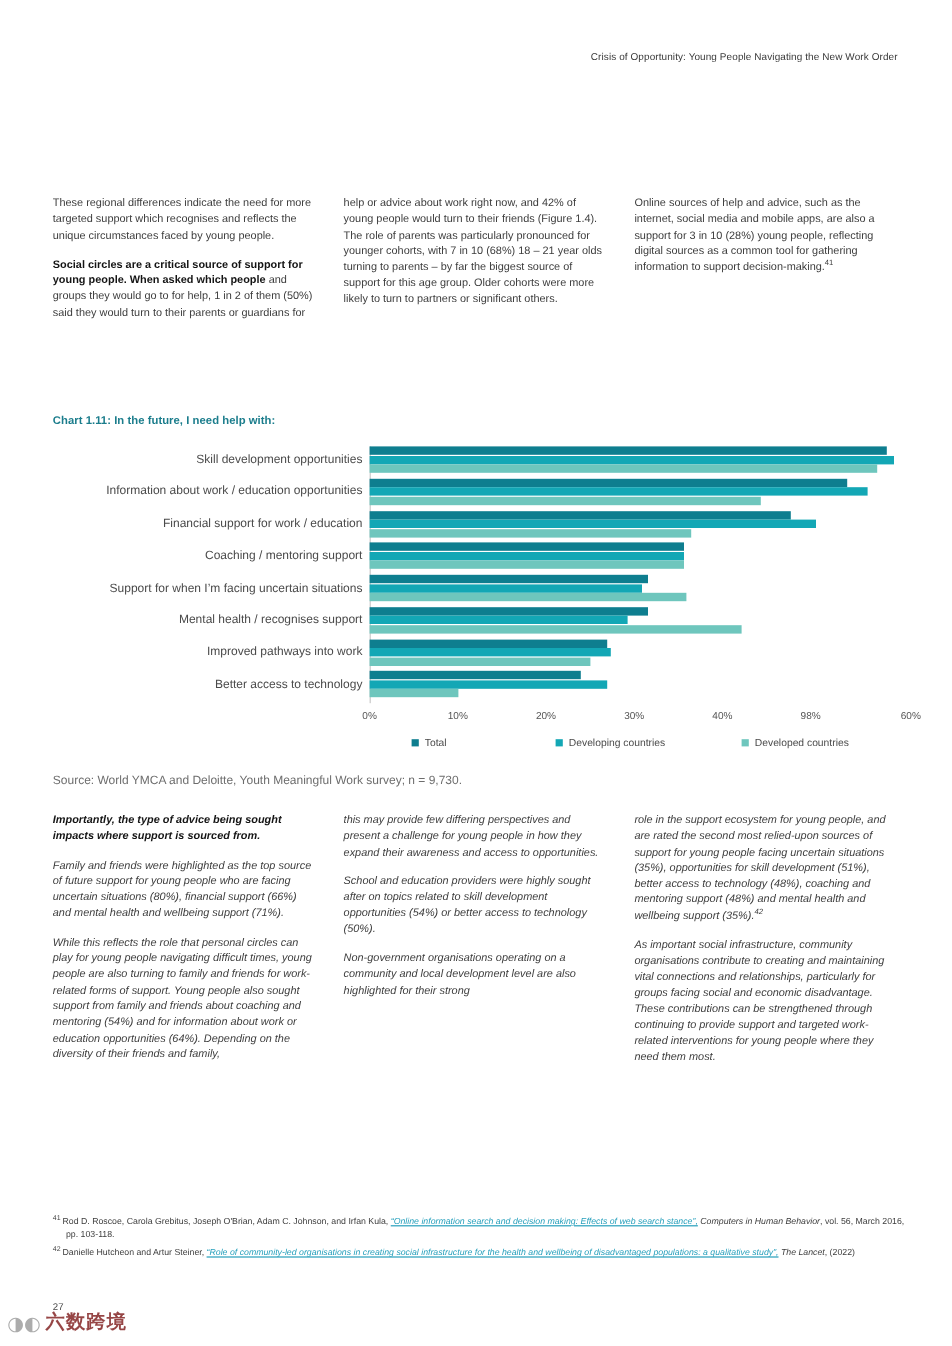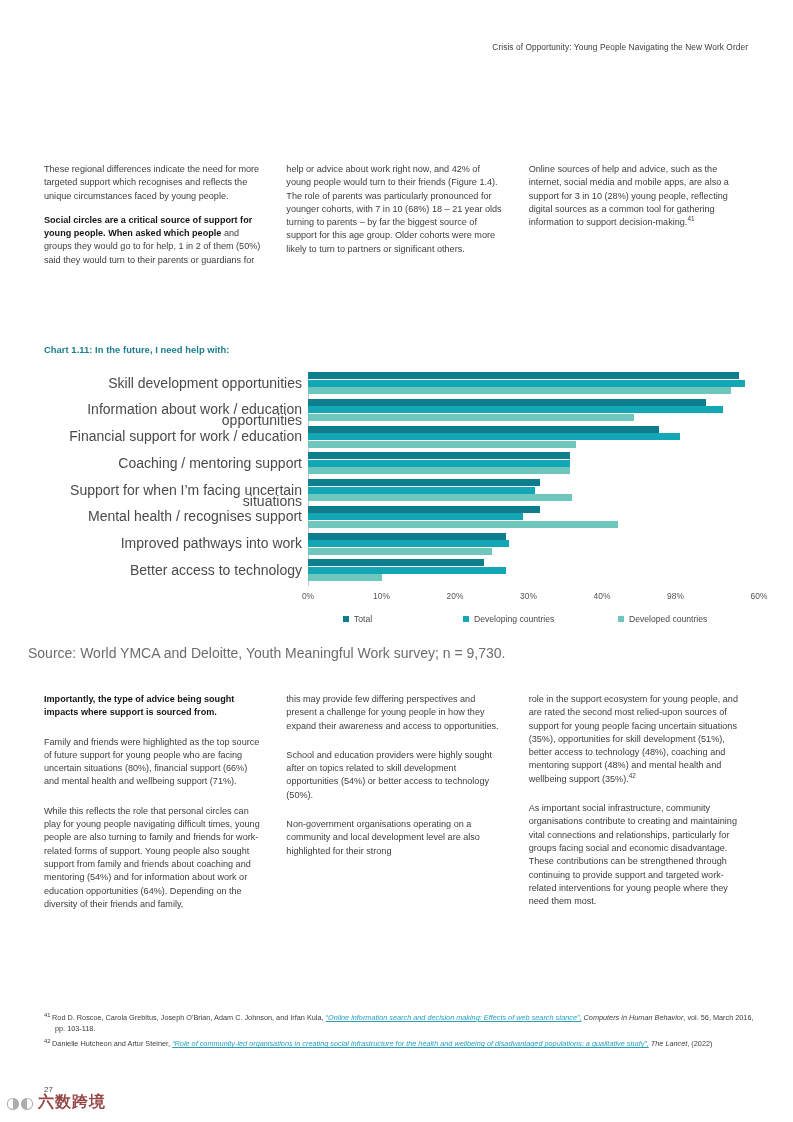--- a/index.html
+++ b/index.html
@@ -40,21 +40,21 @@
     position:absolute;left:44px;top:372px;width:705px;height:262px;
   }
   .chart-grid{
     position:absolute;left:264px;top:0;width:441px;height:214px;
   }
   .cat-labels{
     position:absolute;left:0;top:0;width:258px;height:214px;
   }
   .cat-label{
     position:absolute;right:0;width:258px;text-align:right;
-    font-size:14px;color:#4a4a4a;line-height:11px;
+    font-size:10px;color:#4a4a4a;line-height:11px;
   }
   .axis-line{
     position:absolute;left:264px;top:0;width:1px;height:214px;
     background:#c9c9c9;
   }
   .bar-row{position:absolute;left:0;width:441px;}
   .bar{position:absolute;height:7px;}
   .bar.total{background:#0e7e8f;top:0;}
   .bar.developing{background:#13a7b5;top:7.5px;}
   .bar.developed{background:#6ec6bd;top:15px;}
@@ -68,31 +68,31 @@
   }
 
   .legend{
     position:absolute;left:264px;top:242px;width:441px;height:16px;
     font-size:8.6px;color:#4a4a4a;
   }
   .legend-item{position:absolute;display:flex;align-items:center;gap:5px;white-space:nowrap;}
   .swatch{width:6px;height:6px;display:inline-block;}
 
   .source-note{
-    position:absolute;left:28px;top:645px;
-    font-size:14px;color:#6d6d6d;
+    position:absolute;left:44px;top:645px;
+    font-size:10px;color:#6d6d6d;
   }
 
   
   .cols-bottom{
     position:absolute;left:44px;top:677px;width:705px;
     display:flex;gap:22px;
   }
   .cols-bottom .col p{
-    margin:16px 0 11px 0;font-size:9.1px;line-height:13.3px;color:#3d3d3d;
+    margin:0 0 11px 0;font-size:9.1px;line-height:13.3px;color:#3d3d3d;font-style:italic;
   }
 
   
   .footnotes{
     position:absolute;left:44px;top:1013px;width:710px;
   }
   .footnote{
     font-size:7.3px;line-height:10.6px;color:#3d3d3d;
     margin-bottom:5px;padding-left:11px;text-indent:-11px;
   }

